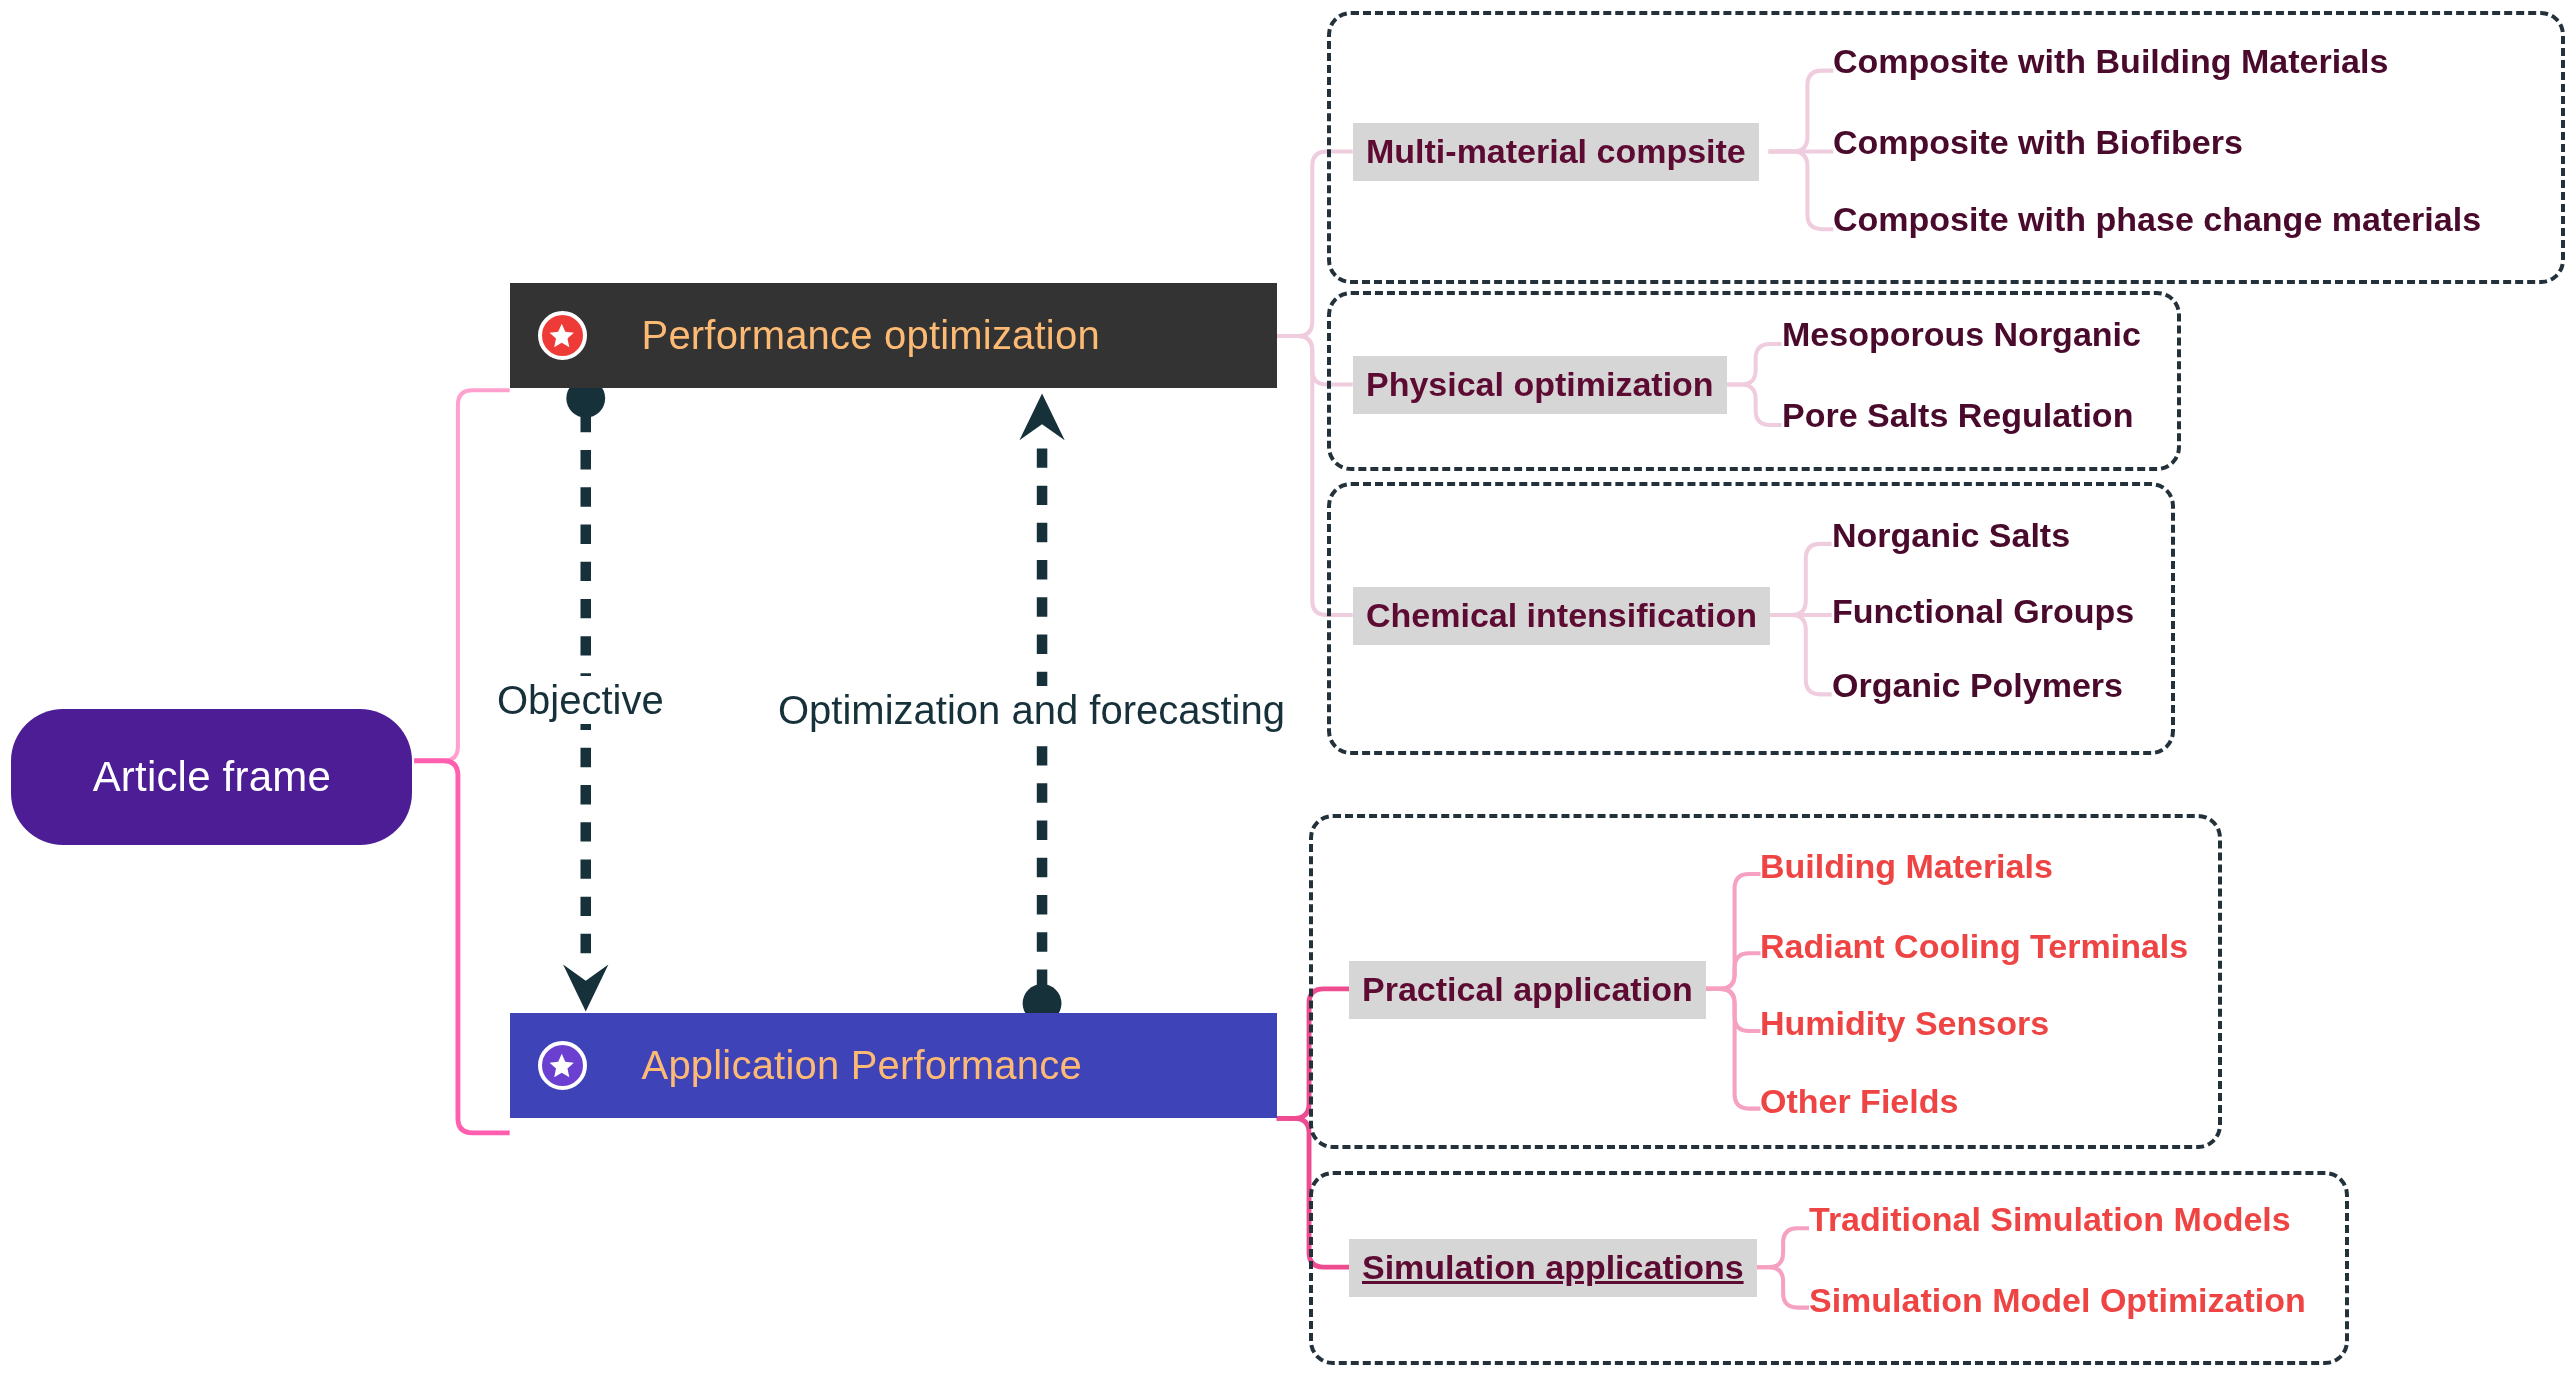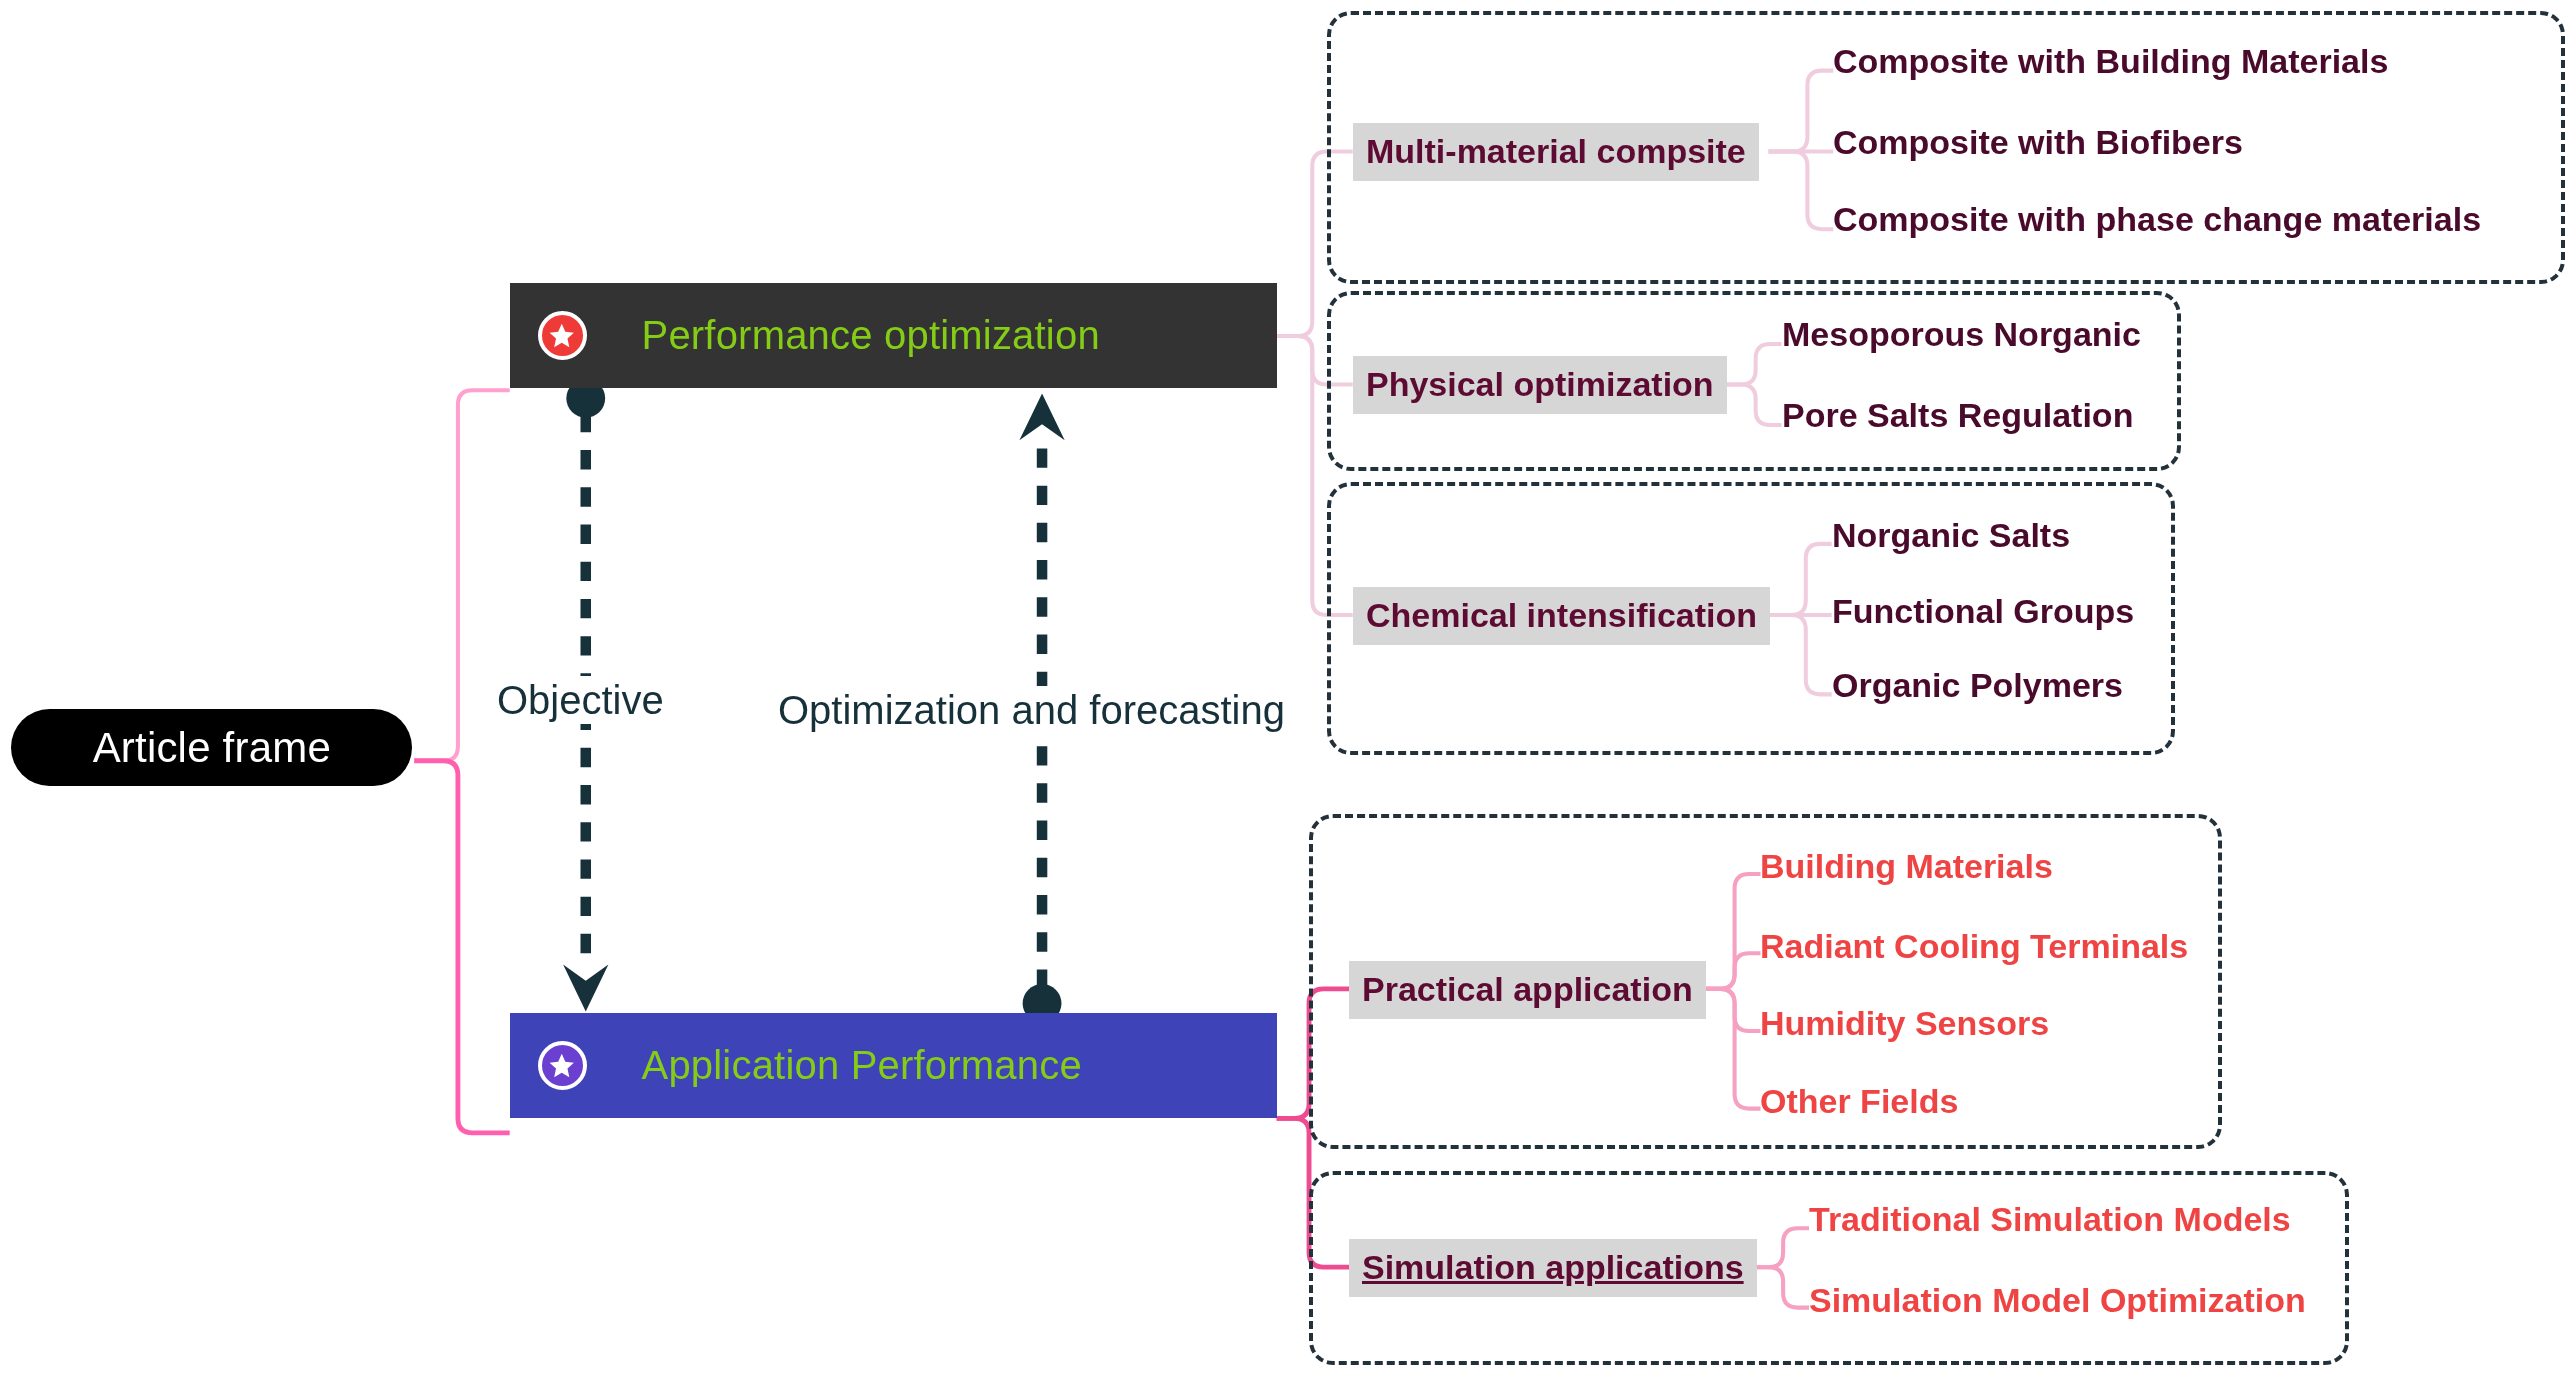--- a/index.html
+++ b/index.html
@@ -17,40 +17,40 @@
   #edges{
     position:absolute; left:0; top:0;
     width:2576px; height:1375px;
     pointer-events:none;
   }
 
   
   .root-node{
     position:absolute;
     left:11.3px; top:709px;
-    width:401px; height:77px;
-    background:#000000;
+    width:401px; height:136px;
+    background:#4c1d95;
     border-radius:52px;
     display:flex; align-items:center; justify-content:center;
     color:#ffffff;
     font-size:42px;
     letter-spacing:0.2px;
     z-index:6;
   }
 
   
   .banner{
     position:absolute;
     display:flex; align-items:center;
     padding-left:27.5px;
     z-index:6;
     box-sizing:border-box;
   }
   .banner .label{
-    color:#84cc16;
+    color:#fdba74;
     font-size:40px;
     letter-spacing:0.2px;
   }
   #banner-perf{
     left:510px; top:283px;
     width:767px; height:105px;
     background:#333333;
   }
   #banner-perf .label{ margin-left:55px; }
   #banner-app{

